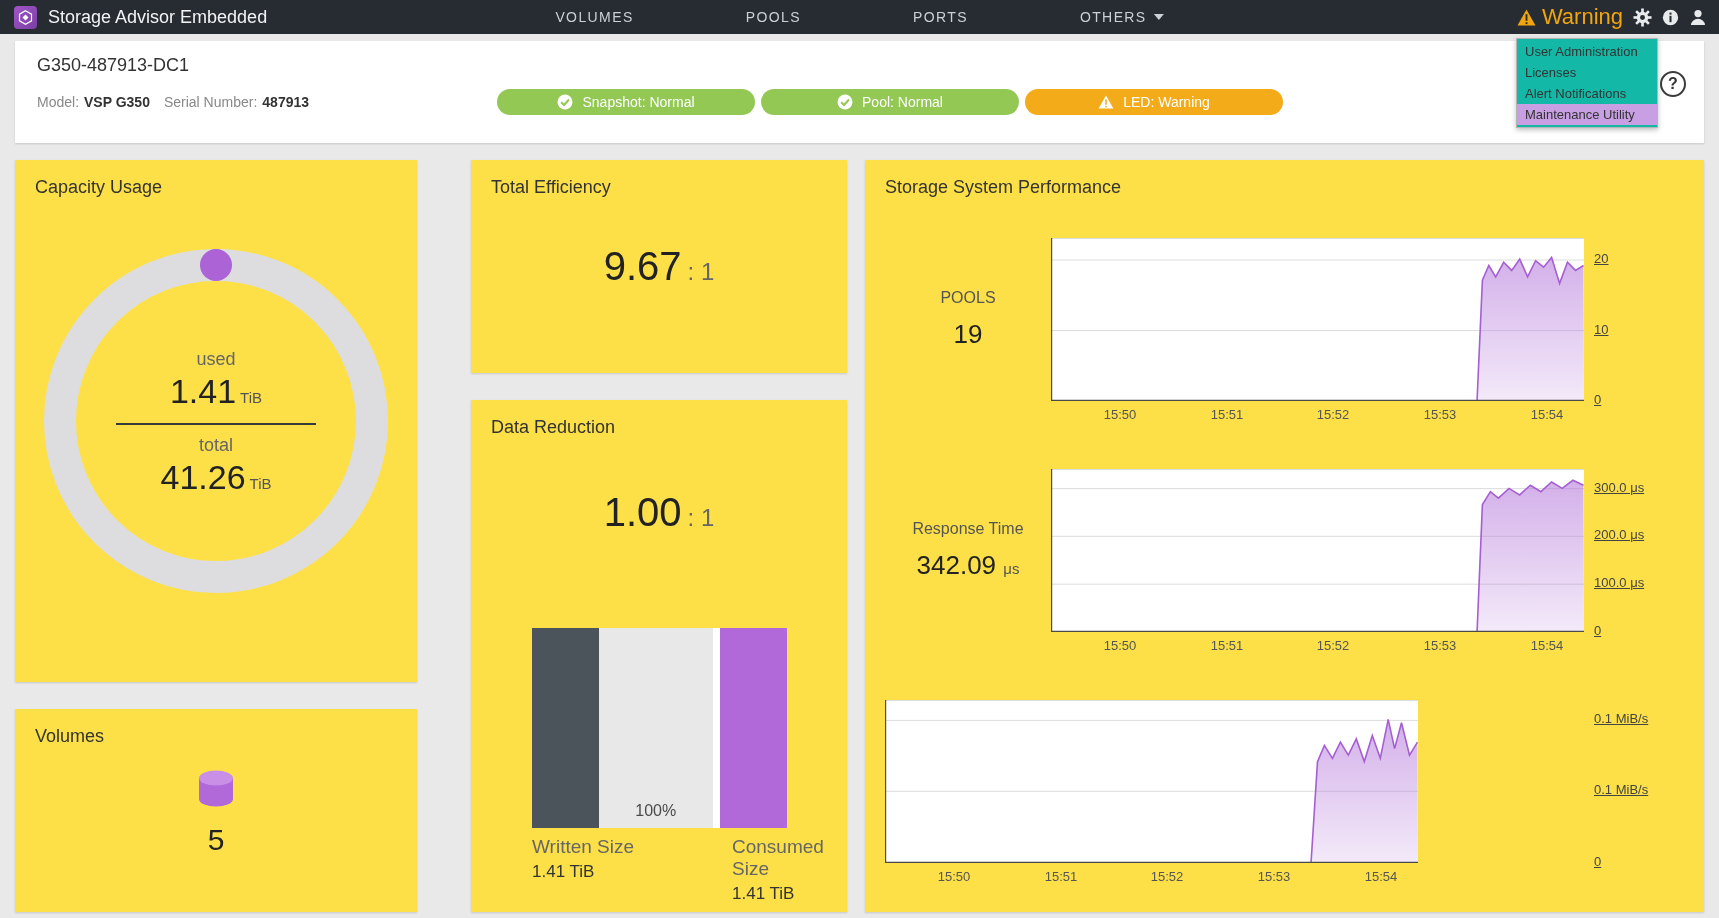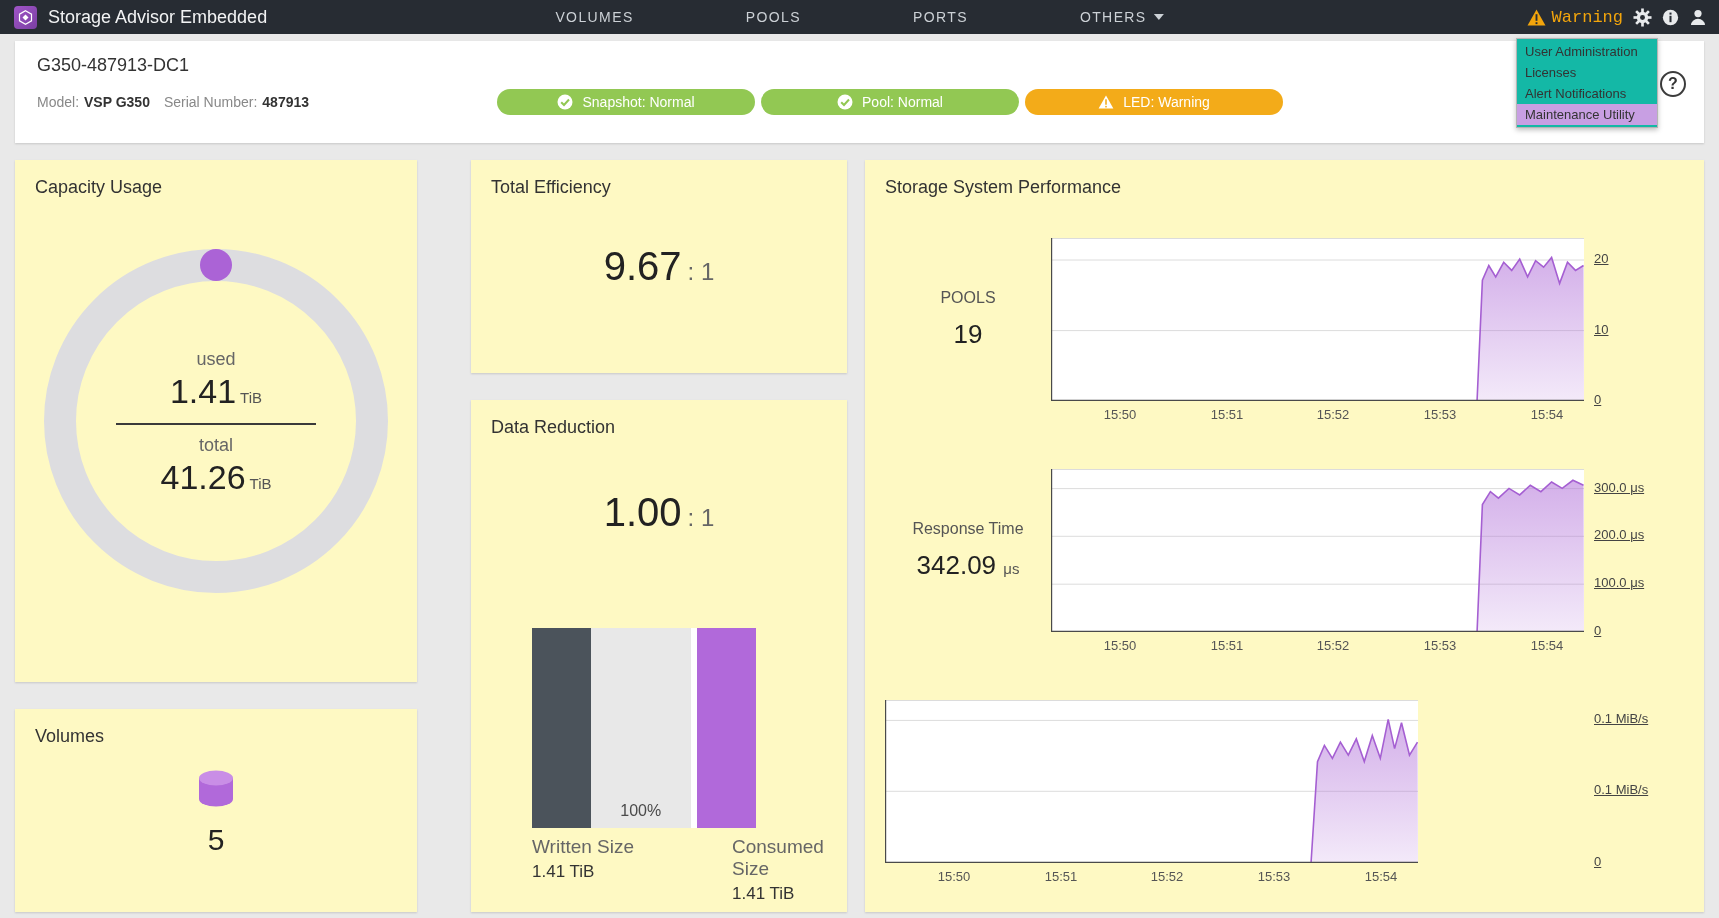--- a/index.html
+++ b/index.html
@@ -29,21 +29,21 @@
   .nav-item {
     color: #ccd1d6; font-size: 14px; letter-spacing: 1.4px; cursor: pointer;
     display: flex; align-items: center; gap: 7px; text-decoration: none;
   }
   .caret {
     width: 0; height: 0; border-left: 5px solid transparent; border-right: 5px solid transparent;
     border-top: 6px solid #ccd1d6; display: inline-block;
   }
   .nav-right { position: absolute; right: 12px; display: flex; align-items: center; gap: 10px; }
   .warning-ind { display: flex; align-items: center; gap: 6px; cursor: pointer; }
-  .warning-ind span { color: #f2a50c; font-size: 17px; font-family: Liberation Mono, monospace; }
+  .warning-ind span { color: #f2a50c; font-size: 22px; }
   .nav-icon { display: flex; align-items: center; cursor: pointer; }
 
   
   .dropdown {
     position: absolute; left: 1516px; top: 38px; width: 142px; background: #14b8a6;
     border: 1px solid #b5b5b5; box-shadow: 0 2px 5px rgba(0,0,0,0.25); z-index: 20;
     padding: 2px 0;
   }
   .menu-item { font-size: 13px; color: #333; padding: 3px 8px; cursor: pointer; white-space: nowrap; }
   .menu-item.highlighted { background: #c89fe3; }
@@ -65,21 +65,21 @@
   .pill.normal { background: #92c853; }
   .pill.warn { background: #f3ab19; }
   .help-btn {
     position: absolute; right: 18px; top: 30px; width: 26px; height: 26px; border-radius: 50%;
     border: 2px solid #3c3c3c; color: #333; font-size: 16px; font-weight: bold;
     display: flex; align-items: center; justify-content: center; cursor: pointer; background: #fff;
   }
 
   
   .main { position: absolute; left: 15px; top: 160px; width: 1689px; height: 752px; display: flex; gap: 18px; }
-  .card { background: #fef9c3; box-shadow: 0 1px 2px rgba(0,0,0,0.15); }
+  .card { background: #fde047; box-shadow: 0 1px 2px rgba(0,0,0,0.15); }
   .card-title { font-size: 18px; color: #333; padding: 17px 20px 0 20px; }
   .col1 { width: 402px; display: flex; flex-direction: column; gap: 27px; }
   .col2 { width: 412px; display: flex; flex-direction: column; gap: 27px; padding-left: 36px; }
   .col3 { flex: 1; }
 
   
   .capacity-card { height: 522px; position: relative; }
   .donut-wrap { position: relative; width: 350px; margin: 48px auto 0 auto; }
   .donut-center {
     position: absolute; inset: 0; display: flex; flex-direction: column;
@@ -97,21 +97,21 @@
   .vol-count { font-size: 30px; color: #222; margin-top: 8px; }
 
   
   .efficiency-card { height: 213px; }
   .ratio-row { text-align: center; }
   .efficiency-card .ratio-row { margin-top: 46px; }
   .ratio-big { font-size: 40px; color: #222; }
   .ratio-small { font-size: 24px; color: #666; margin-left: 6px; }
   .reduction-card { height: 512px; position: relative; }
   .reduction-card .ratio-row { margin-top: 52px; }
-  .dr-chart { position: absolute; left: 61px; top: 228px; width: 224px; }
+  .dr-chart { position: absolute; left: 61px; top: 228px; width: 255px; }
   .dr-bars { display: flex; height: 200px; }
   .bar-written { width: 71px; background: #4b535b; }
   .dr-mid { width: 121px; background: #e8e8e8; position: relative; }
   .dr-pct { position: absolute; bottom: 8px; width: 100%; text-align: center; font-size: 16px; color: #4a4a4a; }
   .dr-gap { width: 8px; background: #fff; }
   .bar-consumed { width: 71px; background: #b169da; }
   .dr-labels { position: relative; height: 52px; margin-top: 8px; }
   .dr-group { position: absolute; top: 0; }
   .dr-group.left { left: 0; }
   .dr-group.right { left: 200px; }

